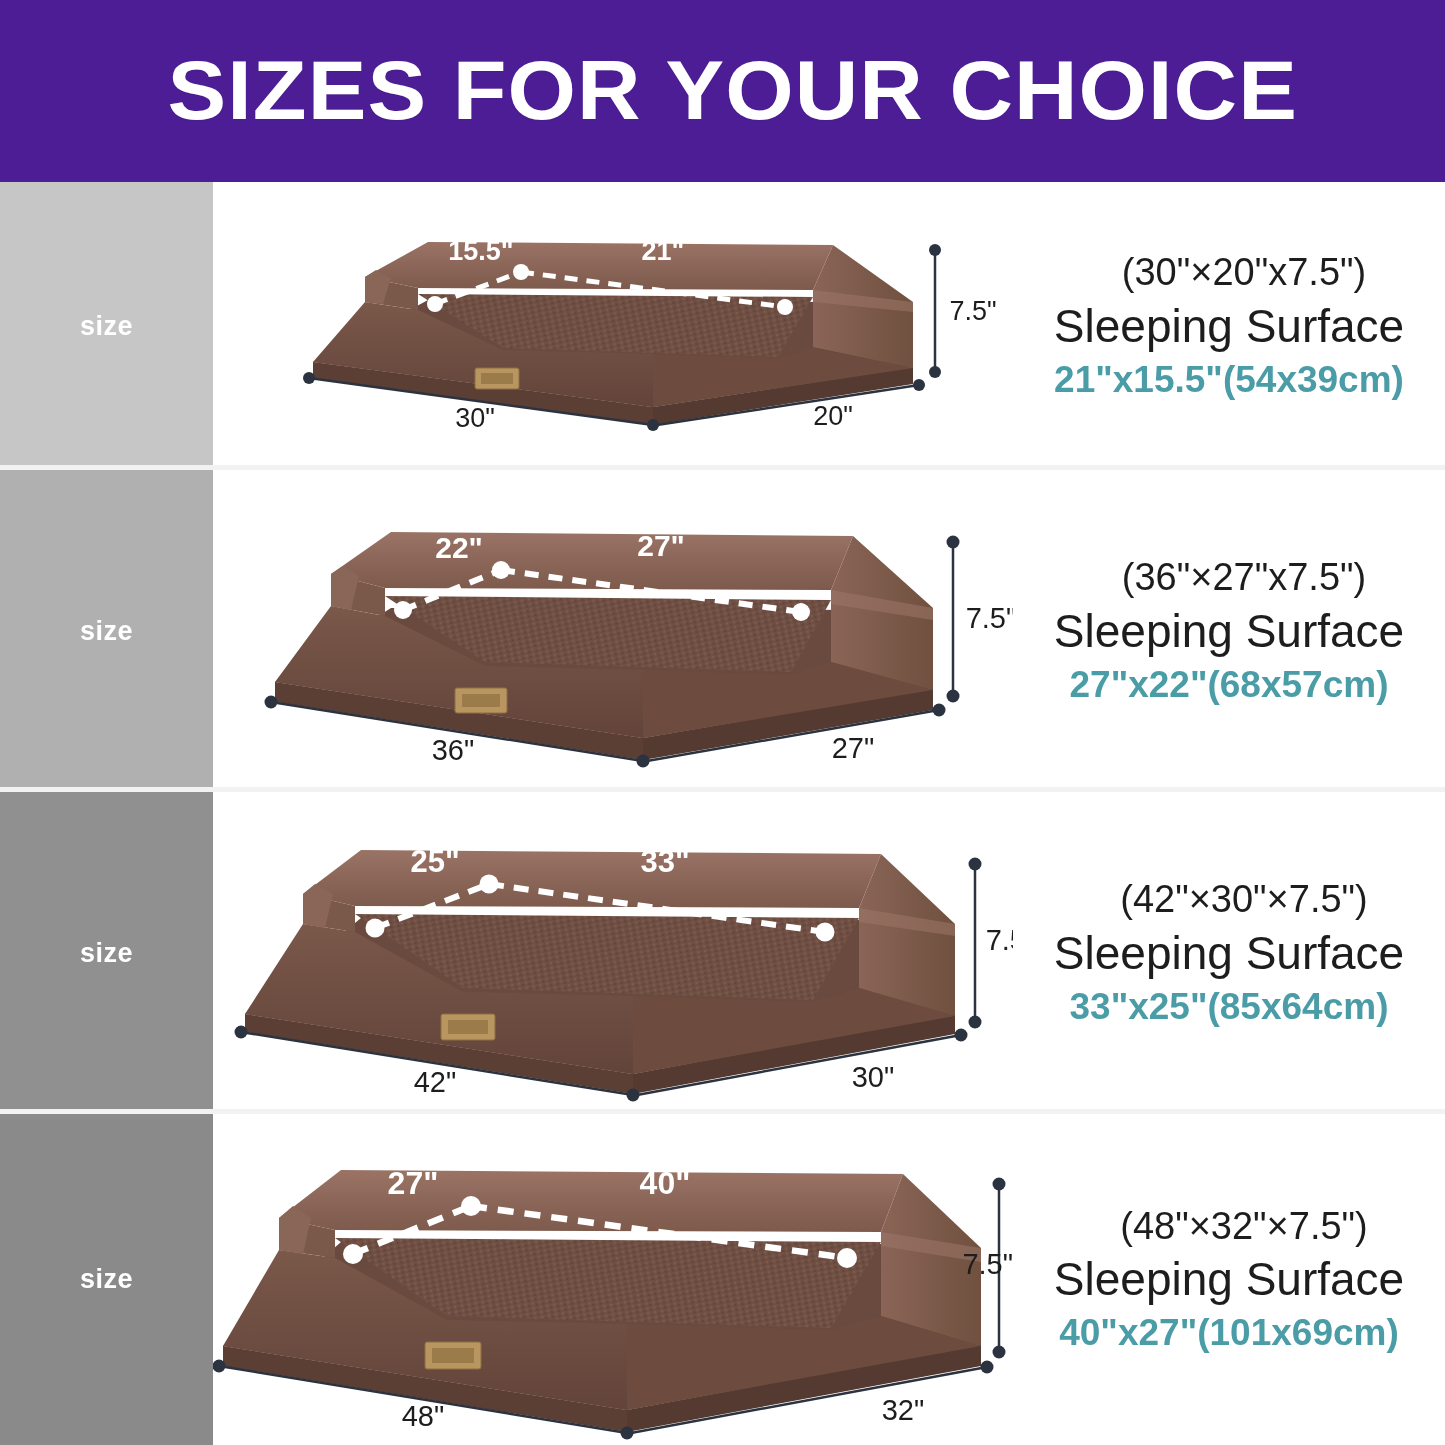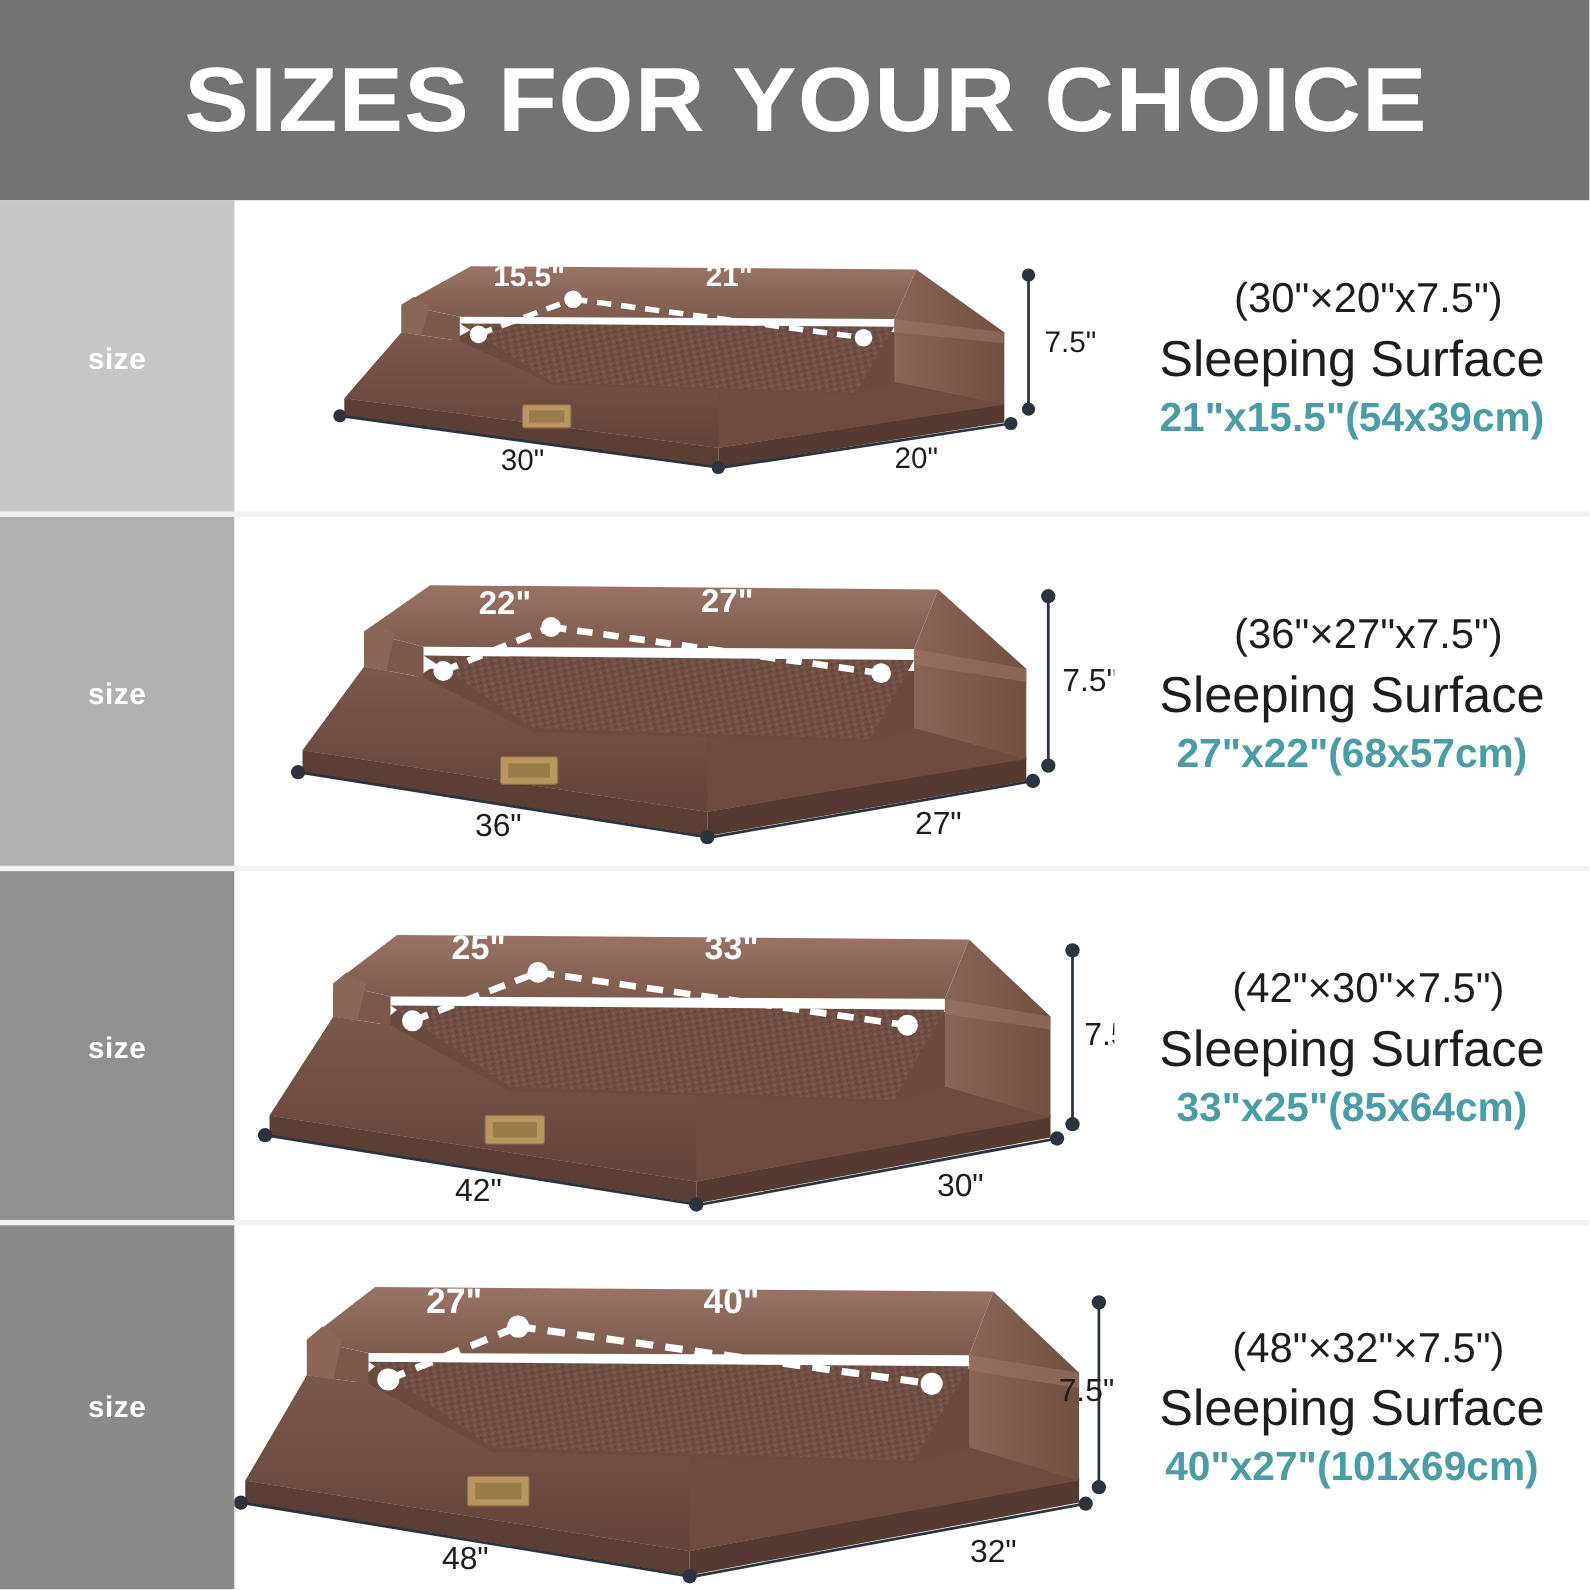--- a/index.html
+++ b/index.html
@@ -63,21 +63,21 @@
     font-size:37px;color:#4a9ca6;font-weight:bold;line-height:1.3;white-space:nowrap;
   }
 
   
 </style>
 </head>
 <body>
 
 <div class="page">
 
-  <div class="banner" style="background: #737373;">
+  <div class="banner" style="background: #4c1d95;">
     <div class="banner-title" style="color: rgb(255, 255, 255);">SIZES FOR YOUR CHOICE</div>
   </div>
 
   <div class="rows">
 
     <div class="row" id="row0" style="height:288px;">
       <div class="size-cell" id="sw0" style="background: rgb(198, 198, 198);">
         <span class="size-label">size</span>
       </div>
       <div class="art-cell">

